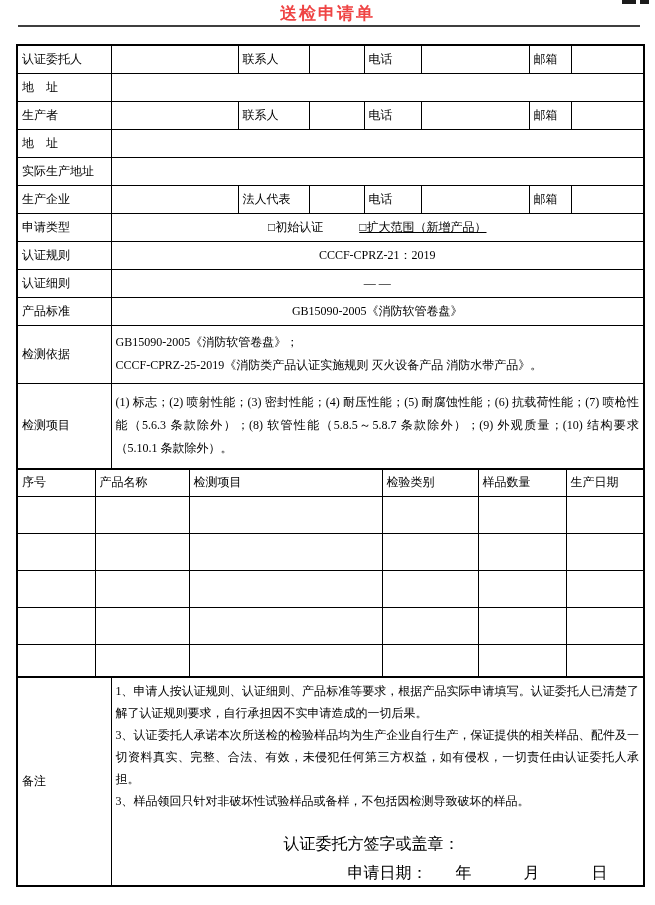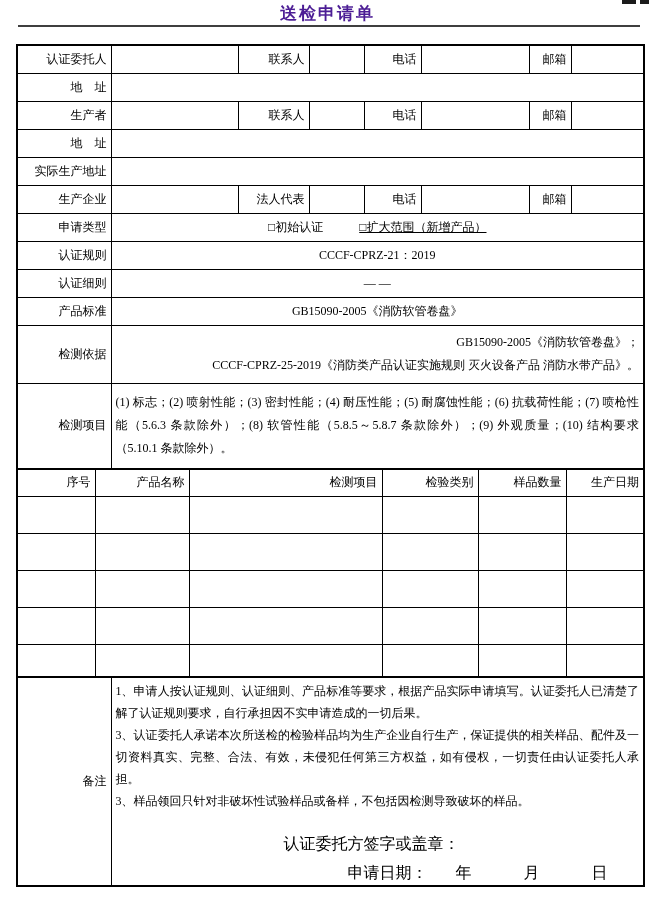--- a/index.html
+++ b/index.html
@@ -11,21 +11,21 @@
     position: relative;
     overflow: hidden;
   }
   .header { position: relative; height: 44px; }
   .doc-title {
     margin: 0; padding-top: 5px;
     text-align: center;
     font-size: 17px; line-height: 17px;
     font-weight: bold;
     letter-spacing: 2px;
-    color: #4c1d95;
+    color: #ef4444;
   }
   .header-rule {
     position: absolute; top: 25px; left: 18px; width: 622px;
     border-top: 2px solid #3f3f3f;
   }
   .corner-mark { position: absolute; top: 0; right: 6px; display: flex; gap: 4px; }
   .corner-mark span { display: block; width: 14px; height: 4px; background: #1b1b1b; }
   .corner-mark span:last-child { width: 9px; }
 
   table.tbl {
@@ -36,26 +36,26 @@
     border: 2px solid #000;
   }
   .product-tbl, .remark-tbl { margin-top: -2px; }
   .tbl td {
     border: 1px solid #000;
     font-size: 12px;
     padding: 1px 4px;
     vertical-align: middle;
     overflow: hidden;
   }
-  .lbl { text-align: right; padding: 1px 2px; }
+  .lbl { text-align: left; padding: 1px 2px; }
   .center-val { text-align: center; padding-right: 110px; }
   .info-tbl tr { height: 28px; }
   tr.row-basis { height: 58px; }
   tr.row-items { height: 86px; }
-  .multi { line-height: 23px; padding: 4px 8px; text-align: right; }
+  .multi { line-height: 23px; padding: 4px 8px; text-align: left; }
   .justify { text-align: justify; }
   .opt + .opt { margin-left: 36px; text-decoration: underline; }
 
   .product-tbl thead tr { height: 27px; }
   .product-tbl tbody tr { height: 37px; }
   .product-tbl tbody tr:last-child { height: 33px; }
 
   .remark-tbl tr { height: 209px; }
   .remark-cell { vertical-align: top; padding: 6px 8px 8px 8px; }
   .remark-item { line-height: 22px; text-align: justify; }

